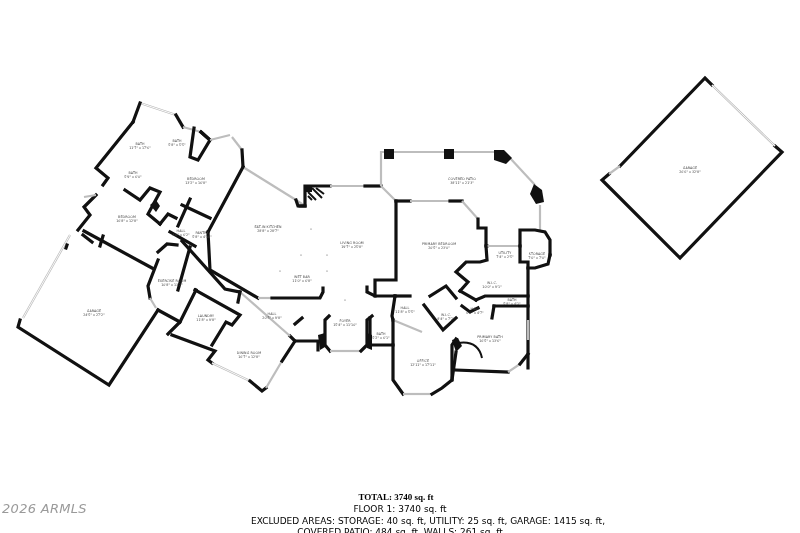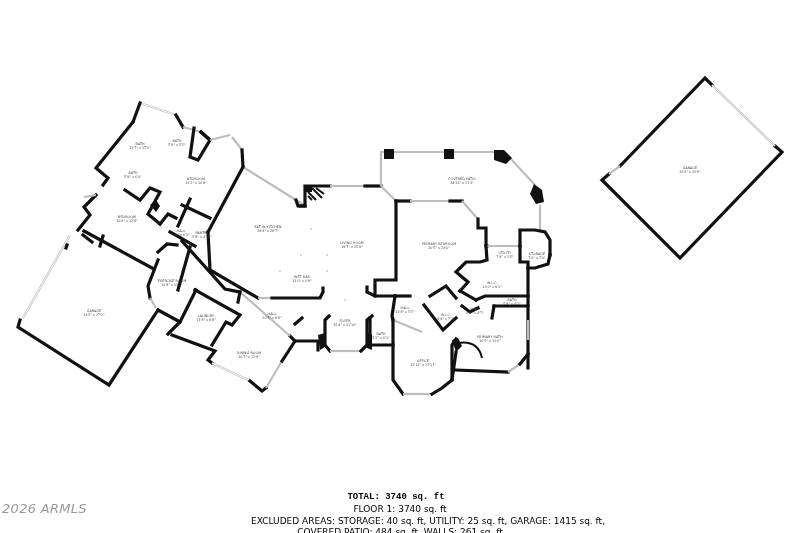--- a/index.html
+++ b/index.html
@@ -279,16 +279,16 @@
     <circle class="dot" cx="311" cy="229" r="0.6"></circle>
     <circle class="dot" cx="301" cy="255" r="0.6"></circle>
     <circle class="dot" cx="327" cy="255" r="0.6"></circle>
     <circle class="dot" cx="280" cy="271" r="0.6"></circle>
     <circle class="dot" cx="327" cy="271" r="0.6"></circle>
     <circle class="dot" cx="345" cy="300" r="0.6"></circle>
   </g>
 </svg>
 
 <div id="watermark">2026 ARMLS</div>
-<div id="total" class="summary-line" style="position:absolute;left:0;width:792px;text-align:center;font-family:Liberation Mono, monospace;">TOTAL: 3740 sq. ft</div>
+<div id="total" class="summary-line" style="position:absolute;left:0;width:792px;text-align:center;font-family:Liberation Serif, serif;">TOTAL: 3740 sq. ft</div>
 <div id="floor" class="summary-line" style="position:absolute;left:0;width:800px;text-align:center;font-family:'DejaVu Sans',sans-serif;">FLOOR 1: 3740 sq. ft</div>
 <div id="excluded" class="summary-line" style="position:absolute;left:0;width:800px;text-align:center;font-family:'DejaVu Sans',sans-serif;padding-left:28px;">EXCLUDED AREAS: STORAGE: 40 sq. ft, UTILITY: 25 sq. ft, GARAGE: 1415 sq. ft,</div>
 <div id="excluded2" class="summary-line" style="position:absolute;left:0;width:800px;text-align:center;font-family:'DejaVu Sans',sans-serif;">COVERED PATIO: 484 sq. ft, WALLS: 261 sq. ft</div>
 
 </body></html>

